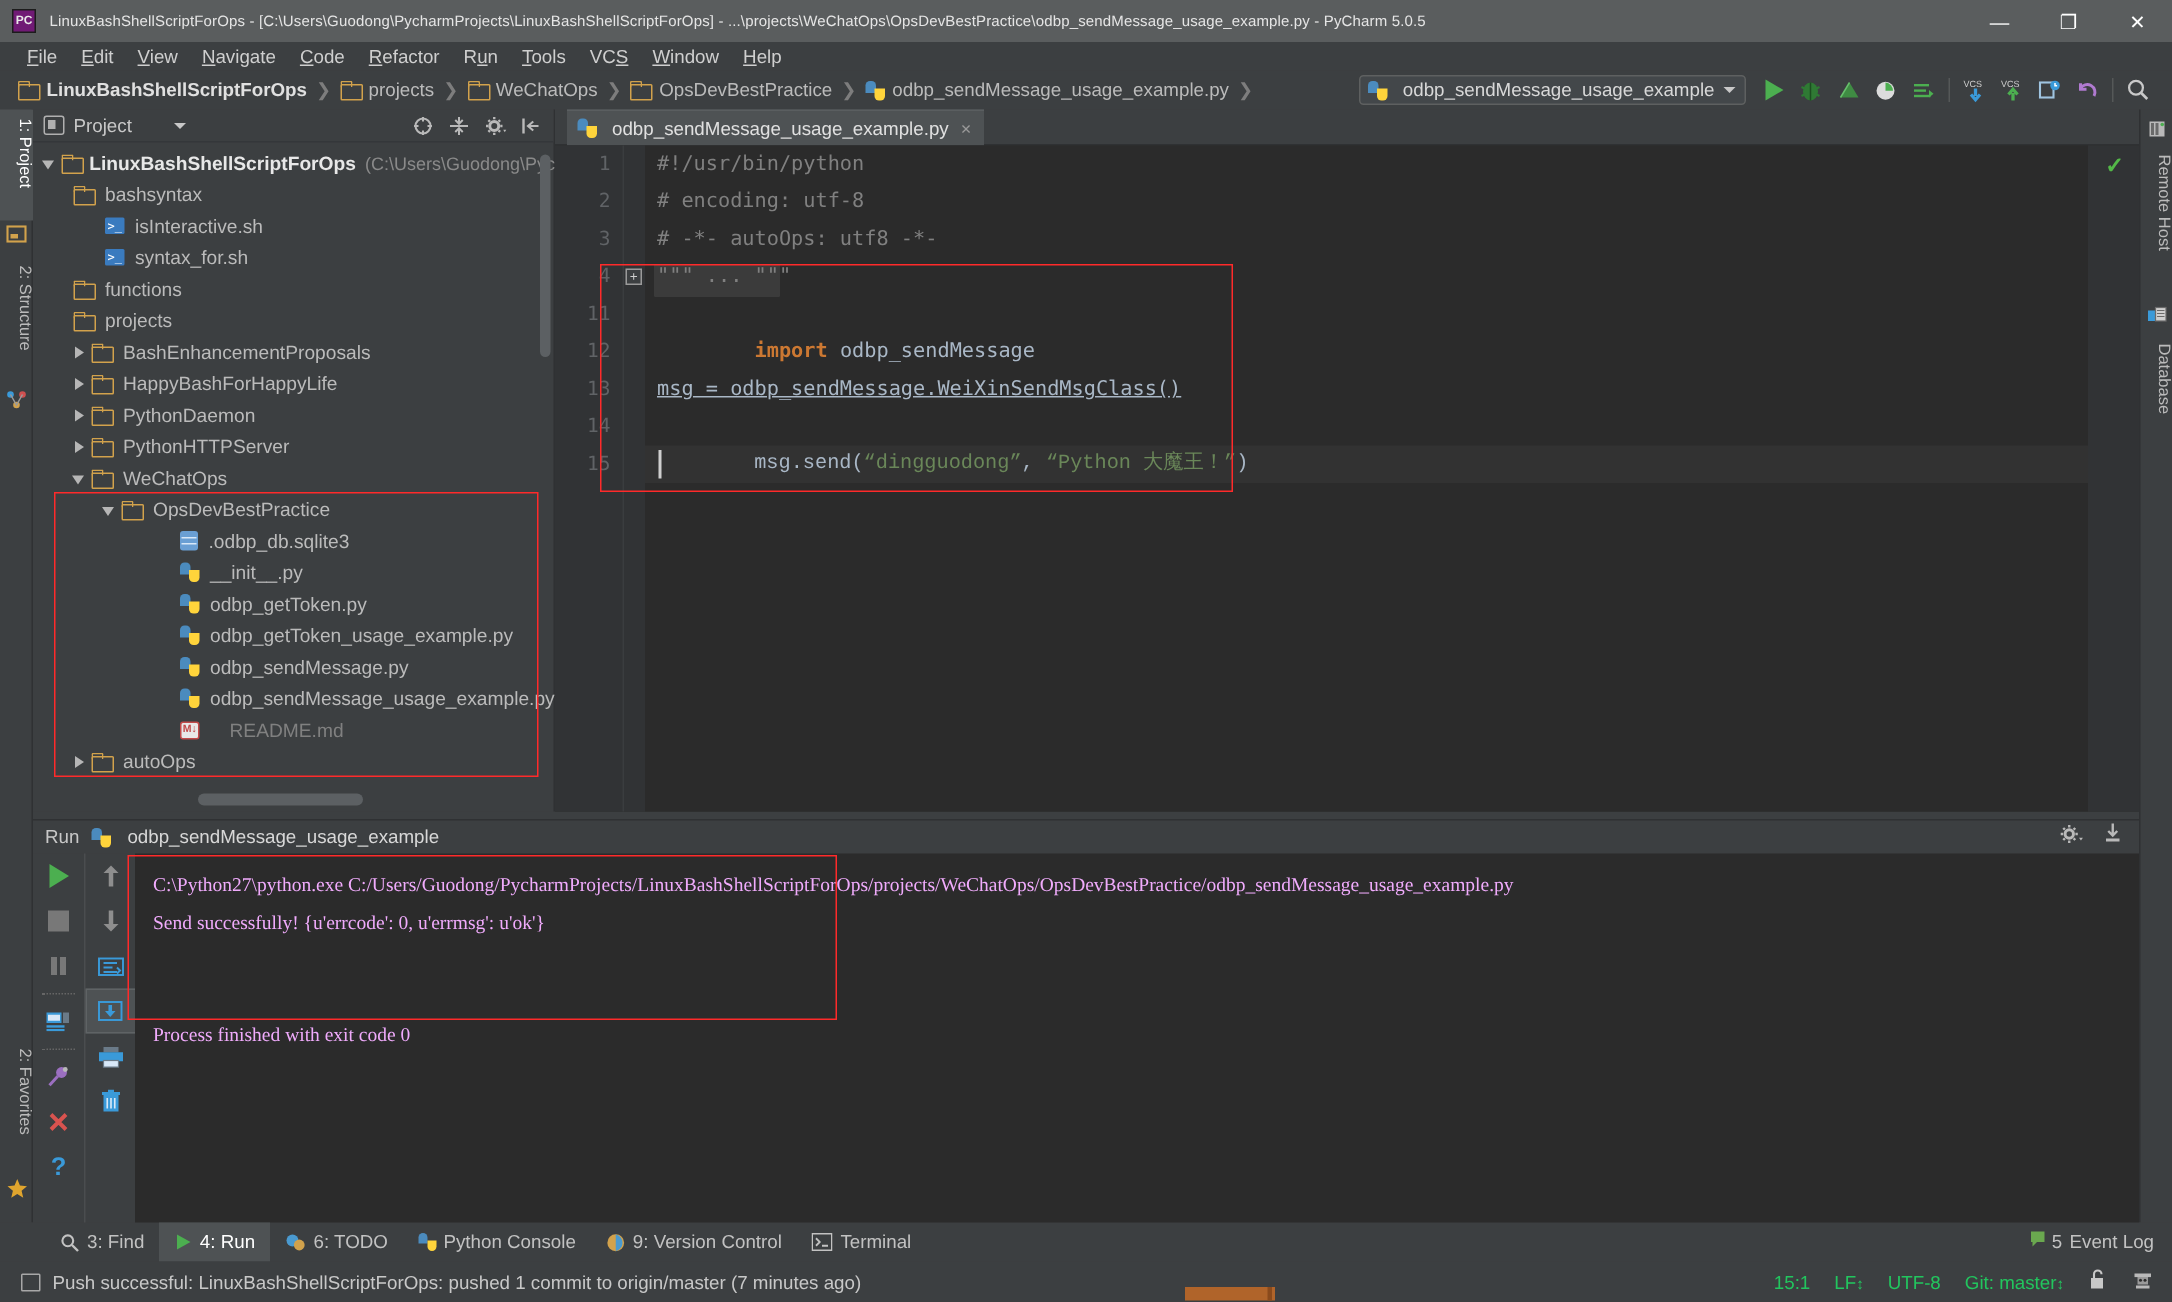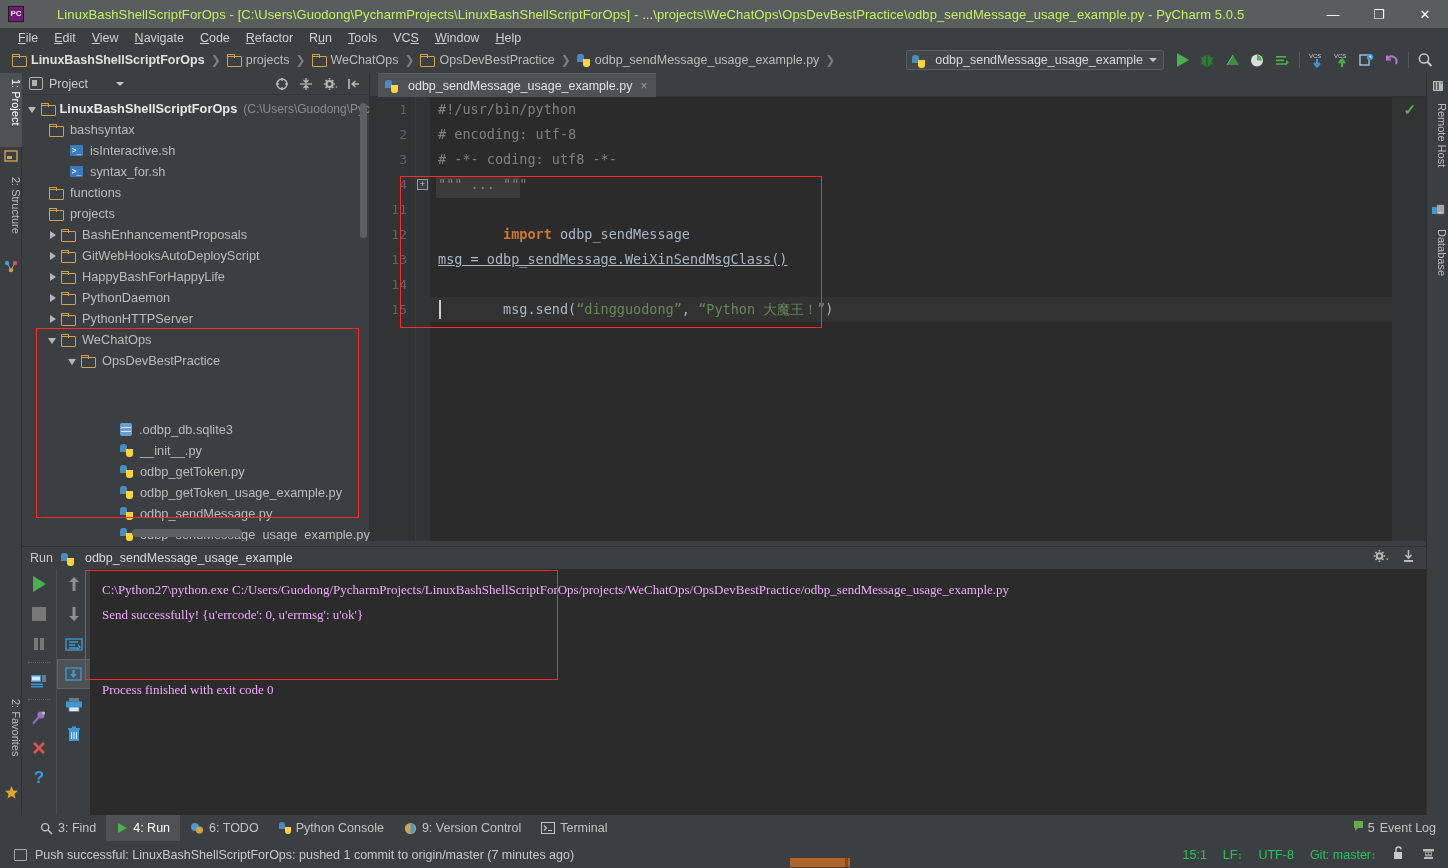--- a/index.html
+++ b/index.html
@@ -17,21 +17,21 @@
     position:absolute; left:0; top:0; width:1448px; height:28px;
     background:#5a5d5e; display:flex; align-items:center;
   }
   .titlebar .pc-logo {
     width:16px; height:16px; margin-left:8px; margin-right:9px;
     background:#701a75; border:1px solid #1c1c1c; color:#e8e8e8;
     font-size:8px; line-height:14px; text-align:center; font-weight:bold;
     font-family:"Liberation Sans", sans-serif;
   }
   .titlebar .title-text {
-    font-size:13px; color:#bef264; white-space:nowrap; letter-spacing:0.1px;margin-left:24px;
+    font-size:10px; color:#e5e5e5; white-space:nowrap; letter-spacing:0.1px;
   }
   .winbtns { position:absolute; right:0; top:0; height:28px; display:flex; }
   .winbtn {
     width:46px; height:28px; display:flex; align-items:center; justify-content:center;
     color:#ffffff; font-size:13px;
   }
 
   
   .menubar {
     position:absolute; left:0; top:28px; width:1448px; height:19px;
@@ -567,57 +567,52 @@
         <span class="ficon folder"></span>
         <span class="lbl">projects</span>
       </div>
 
       <div class="trow" style="padding-left:26px;">
         <span class="arrow closed"></span>
         <span class="ficon folder"></span>
         <span class="lbl">BashEnhancementProposals</span>
       </div>
 
+
       <div class="trow" style="padding-left:26px;">
         <span class="arrow closed"></span>
         <span class="ficon folder"></span>
-        <span class="lbl">GitWebHooksAutoDeployScript</span>
+        <span class="lbl">HappyBashForHappyLife</span>
       </div>
 
       <div class="trow" style="padding-left:26px;">
         <span class="arrow closed"></span>
         <span class="ficon folder"></span>
-        <span class="lbl">HappyBashForHappyLife</span>
+        <span class="lbl">PythonDaemon</span>
       </div>
 
       <div class="trow" style="padding-left:26px;">
         <span class="arrow closed"></span>
         <span class="ficon folder"></span>
-        <span class="lbl">PythonDaemon</span>
-      </div>
-
-      <div class="trow" style="padding-left:26px;">
-        <span class="arrow closed"></span>
-        <span class="ficon folder"></span>
         <span class="lbl">PythonHTTPServer</span>
       </div>
 
       <div class="trow" style="padding-left:26px;">
         <span class="arrow open"></span>
         <span class="ficon folder"></span>
         <span class="lbl">WeChatOps</span>
       </div>
 
       <div class="trow" style="padding-left:46px;">
         <span class="arrow open"></span>
         <span class="ficon folder"></span>
         <span class="lbl">OpsDevBestPractice</span>
       </div>
 
-      <div class="trow" style="padding-left:98px;margin-top:48px;">
+      <div class="trow" style="padding-left:98px;">
         <span class="sqlico"></span>
         <span class="lbl">.odbp_db.sqlite3</span>
       </div>
 
       <div class="trow" style="padding-left:98px;">
         <span class="ficon py"><span class="pyglyph"><i class="b"></i><i class="y"></i></span></span>
         <span class="lbl">__init__.py</span>
       </div>
 
       <div class="trow" style="padding-left:98px;">
@@ -682,32 +677,32 @@
 
     <div class="fold-col">
       <div class="fold-box" style="left:1px; top:82px;">+</div>
     </div>
 
     <div class="code-area">
       <div class="caret-line" style="left:0; right:0; top:200px;"></div>
 
       <div class="cline k-comment" style="top:0px;">#!/usr/bin/python</div>
       <div class="cline k-comment" style="top:25px;"># encoding: utf-8</div>
-      <div class="cline k-comment" style="top:50px;"># -*- coding: utf8 -*-</div>
+      <div class="cline k-comment" style="top:50px;"># -*- autoOps: utf8 -*-</div>
 
       <div class="fold-hl" style="left:6px; top:79px; width:84px; height:22px;"></div>
       <div class="cline k-comment" style="top:75px; left:8px;">""" ... """</div>
 
       <div class="cline" style="top:100px;">
         <span class="k-kw">import</span><span class="k-plain"> odbp_sendMessage</span>
       </div>
 
       <div class="cline k-plain" style="top:150px;text-decoration:underline;">msg = odbp_sendMessage.WeiXinSendMsgClass()</div>
 
-      <div class="cline" style="top:175px;">
+      <div class="cline" style="top:175px;font-family:Liberation Mono, monospace;">
         <span class="k-plain">msg.send(</span><span class="k-str">“dingguodong”</span><span class="k-plain">, </span><span class="k-str">“Python 大魔王！”</span><span class="k-plain">)</span>
       </div>
 
       <div class="caret" style="left:9px; top:203px;"></div>
     </div>
 
     <div class="edit-right-gutter">
       <div class="ok-check">✓</div>
     </div>
   </div>

